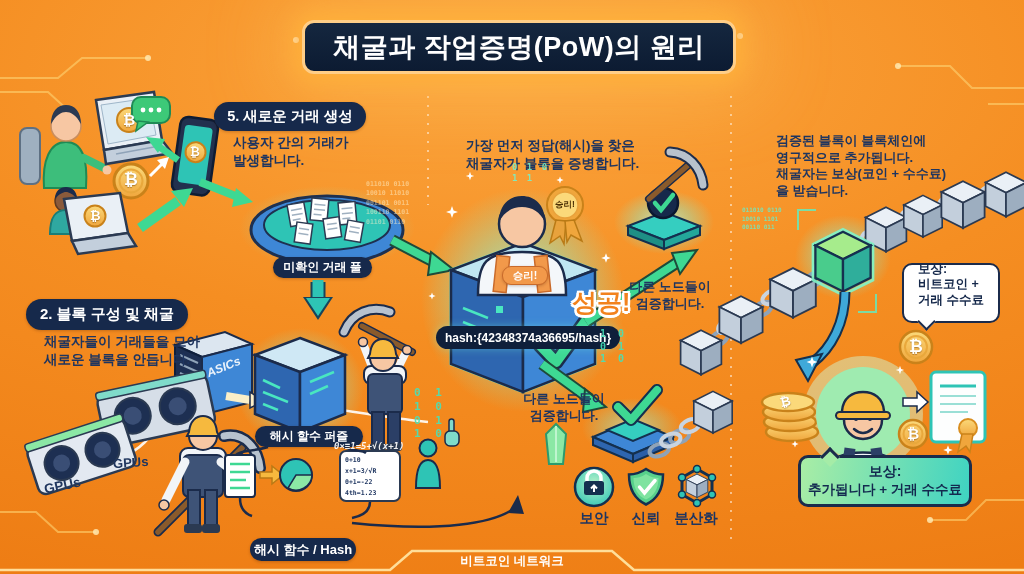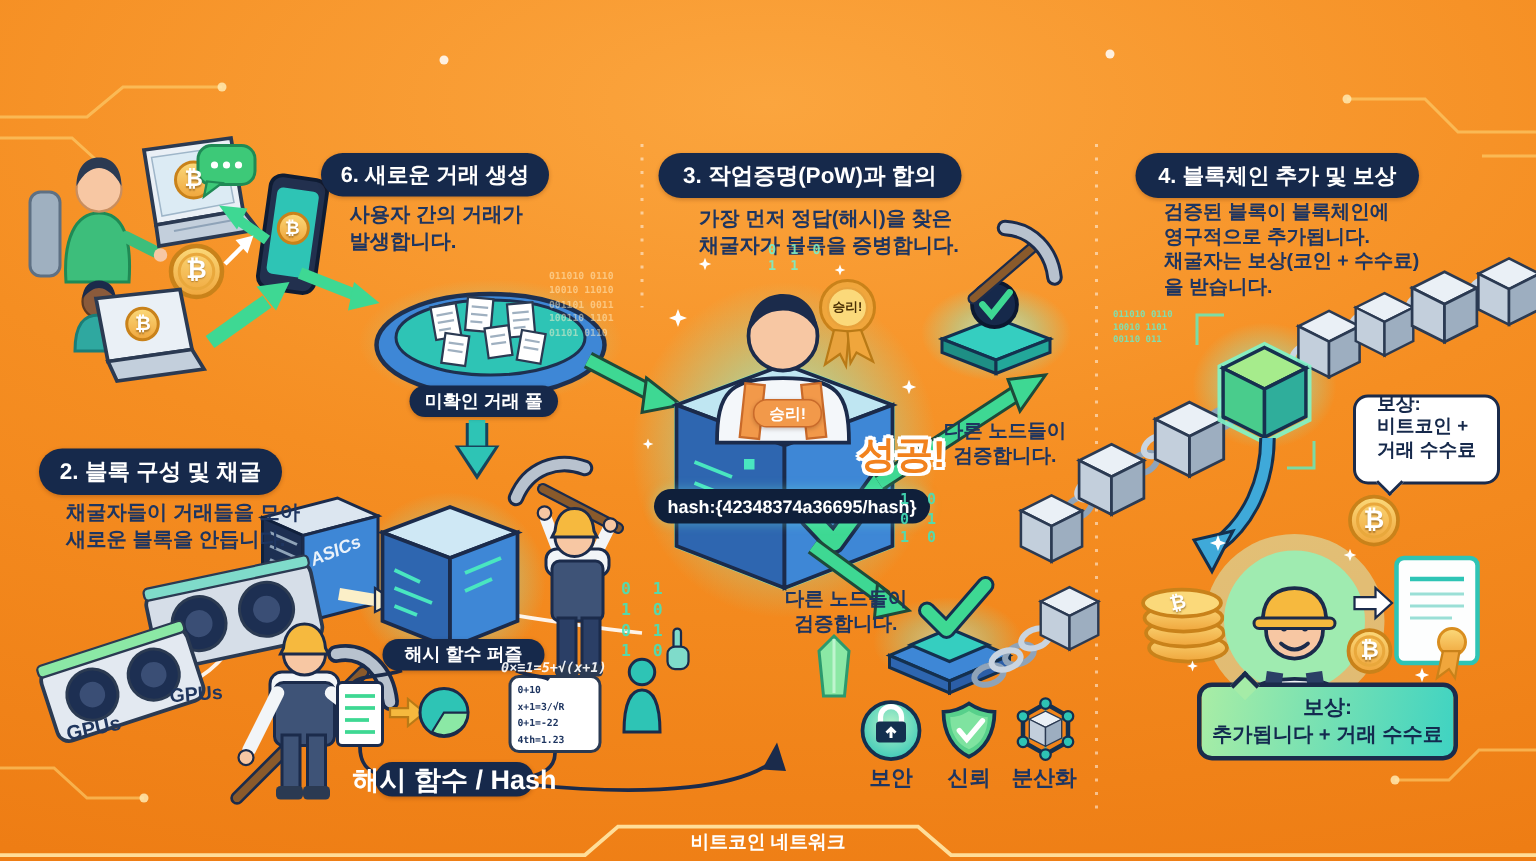--- a/index.html
+++ b/index.html
@@ -498,34 +498,33 @@
     <use href="#cubeG" transform="translate(697,484) scale(0.45)"></use>
     <circle cx="697" cy="469" r="3.5" fill="#2EC4B5" stroke="#14304F" stroke-width="1.5"></circle>
     <circle cx="712" cy="477.5" r="3.5" fill="#2EC4B5" stroke="#14304F" stroke-width="1.5"></circle>
     <circle cx="712" cy="494.5" r="3.5" fill="#2EC4B5" stroke="#14304F" stroke-width="1.5"></circle>
     <circle cx="697" cy="503" r="3.5" fill="#2EC4B5" stroke="#14304F" stroke-width="1.5"></circle>
     <circle cx="682" cy="494.5" r="3.5" fill="#2EC4B5" stroke="#14304F" stroke-width="1.5"></circle>
     <circle cx="682" cy="477.5" r="3.5" fill="#2EC4B5" stroke="#14304F" stroke-width="1.5"></circle>
   </g>
 </svg>
 
-
-<div class="pill" style="left:214px;top:102px;width:152px;height:29px;font-size:14.5px">6. 새로운 거래 생성</div>
+<div class="title-box">채굴과 작업증명(PoW)의 원리</div>
+
+<div class="pill" style="left:214px;top:102px;width:152px;height:29px;font-size:14.5px">5. 새로운 거래 생성</div>
 <div class="desc" style="left:233px;top:134px">사용자 간의 거래가
 발생합니다.</div>
 
 <div class="pill" style="left:26px;top:299px;width:162px;height:31px;font-size:15px">2. 블록 구성 및 채굴</div>
 <div class="desc" style="left:44px;top:333px">채굴자들이 거래들을 모아
 새로운 블록을 안듭니다.</div>
 
-<div class="pill" style="left:439px;top:102px;width:202px;height:30px;font-size:15px">3. 작업증명(PoW)과 합의</div>
 <div class="desc" style="left:466px;top:137px">가장 먼저 정답(해시)을 찾은
 채굴자가 블록을 증병합니다.</div>
 
-<div class="pill" style="left:757px;top:102px;width:189px;height:30px;font-size:14.5px">4. 블록체인 추가 및 보상</div>
 <div class="desc" style="left:776px;top:133px;font-size:13px;line-height:1.28">검증된 블록이 블록체인에
 영구적으로 추가됩니다.
 채굴자는 보상(코인 + 수수료)
 을 받습니다.</div>
 
 <div class="pill" style="left:273px;top:257px;width:99px;height:21px;font-size:12px;border-radius:11px">미확인 거래 풀</div>
 
 <div class="pill" style="left:436px;top:326px;width:184px;height:23px;font-size:12px;border-radius:12px;background:#0F1F3A;box-shadow:0 0 8px rgba(120,255,220,.35)">hash:{42348374a36695/hash}</div>
 
 <div style="position:absolute;left:549px;top:199px;width:32px;text-align:center;font-size:8.5px;font-weight:800;color:#4A2F05">승리!</div>
@@ -533,21 +532,21 @@
 <div class="pill" style="left:502px;top:266px;width:44px;height:17px;font-size:10.5px;background:#F2994A;border:1.5px solid #C96A2A;border-radius:9px">승리!</div>
 
 <div class="success" style="left:572px;top:286px">성공!</div>
 
 <div class="desc" style="left:615px;top:279px;width:110px;text-align:center;font-size:13px">다른 노드들이
 검증합니다.</div>
 <div class="desc" style="left:509px;top:391px;width:110px;text-align:center;font-size:13px">다른 노드들이
 검증합니다.</div>
 
 <div class="pill" style="left:255px;top:426px;width:108px;height:21px;font-size:12px;border-radius:11px">해시 할수 퍼즐</div>
-<div class="pill" style="left:250px;top:508px;width:106px;height:23px;font-size:18px;border-radius:12px">해시 함수 / Hash</div>
+<div class="pill" style="left:250px;top:538px;width:106px;height:23px;font-size:13px;border-radius:12px">해시 함수 / Hash</div>
 
 
 <div class="bubble" style="left:902px;top:263px;width:94px;height:56px;font-size:12.5px;line-height:1.25;border-radius:10px">보상:
 비트코인 +
 거래 수수료
   <span class="tail" style="left:16px;bottom:-7px;border-right:2.5px solid #1B2B4B;border-bottom:2.5px solid #1B2B4B"></span>
 </div>
 
 <div class="bubble" style="left:798px;top:455px;width:168px;height:46px;border-radius:10px;border-width:3px;background:linear-gradient(100deg,#A9EDA5,#3FD3C2);color:#132A4F">
   <span class="tail" style="left:22px;top:-8px;background:#A5ECA7;border-top:3px solid #1B2B4B;border-left:3px solid #1B2B4B"></span>

